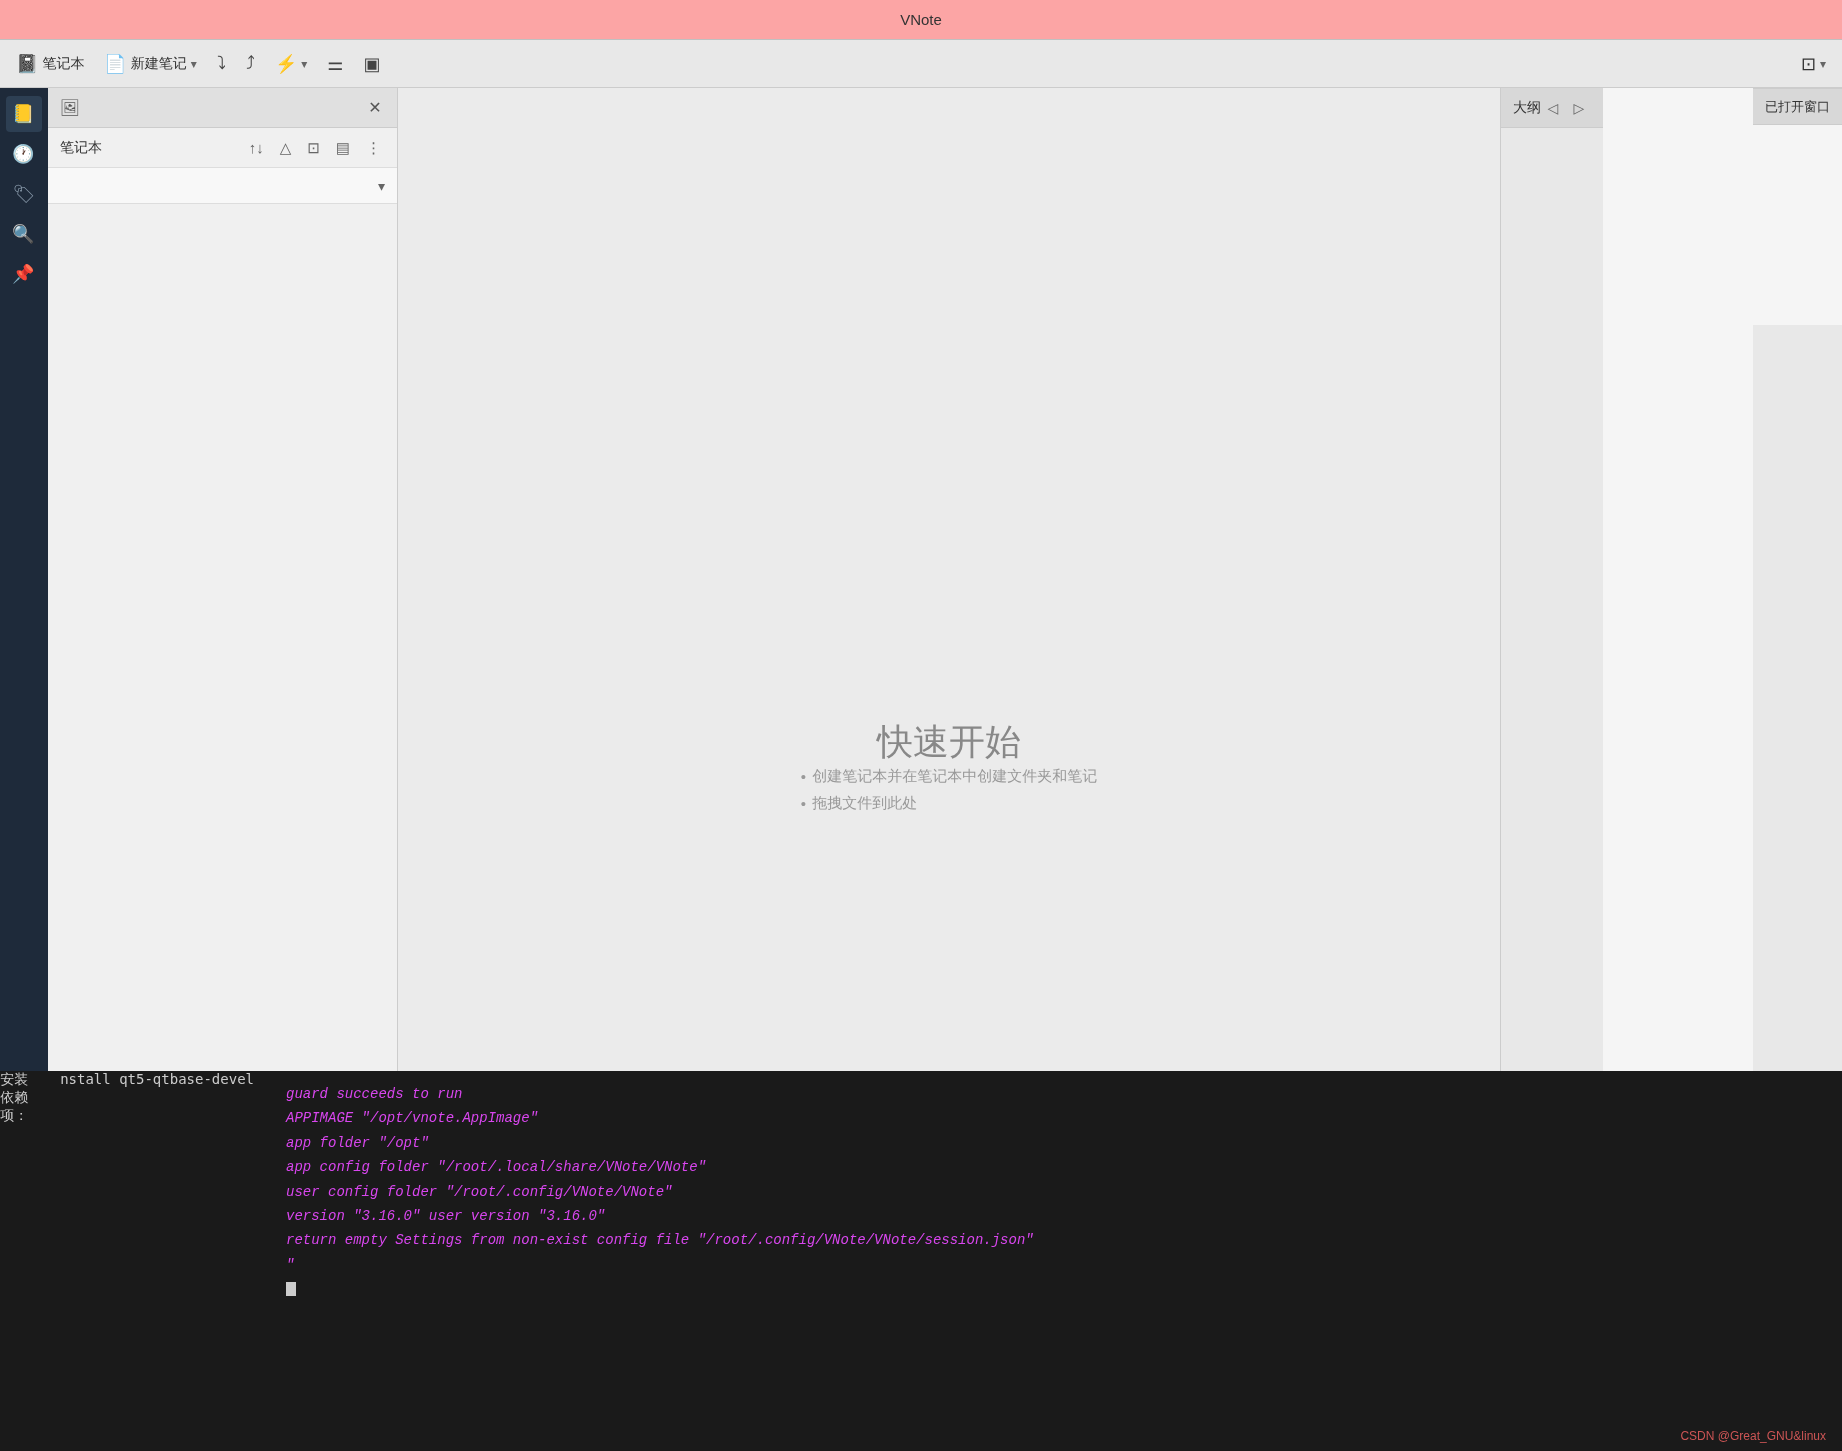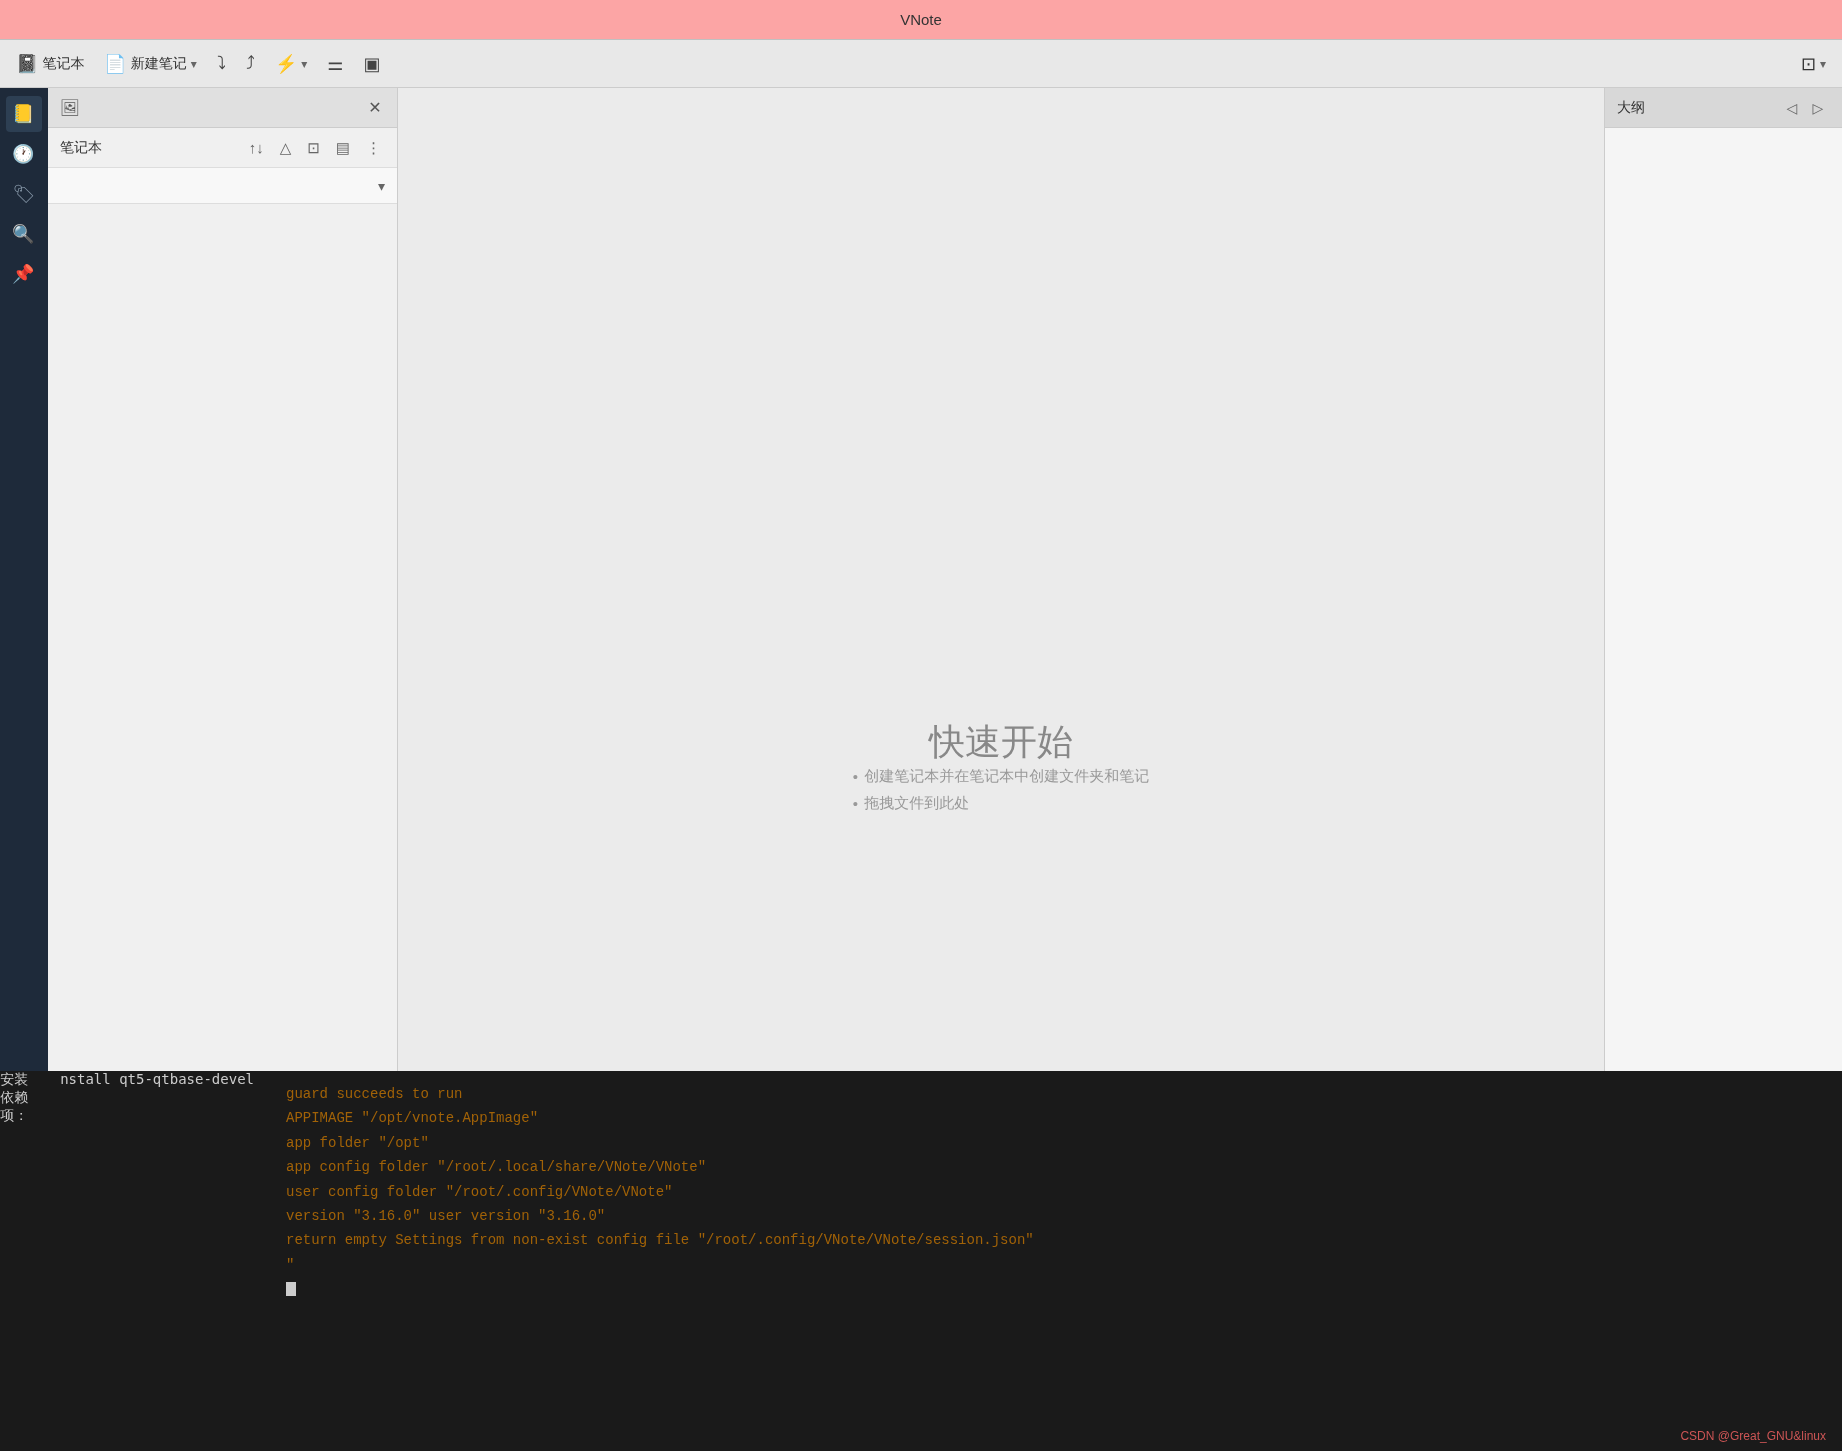--- a/index.html
+++ b/index.html
@@ -190,25 +190,25 @@
       align-items: center;
       gap: 6px;
     }
     .welcome-list li::before {
       content: "•";
       color: #999;
     }
 
     
     .right-sidebar {
-      width: 238px;
+      width: 342px;
       background: #e8e8e8;
       border-left: 1px solid #ccc;
       display: flex;
-      flex-direction: column;
+      flex-direction: row;
     }
     .outline-header {
       height: 40px;
       background: #d8d8d8;
       display: flex;
       align-items: center;
       padding: 0 12px;
       border-bottom: 1px solid #ccc;
     }
     .outline-title {
@@ -292,23 +292,24 @@
       padding: 12px 16px;
       font-family: "Courier New", Courier, monospace;
       font-size: 14px;
       color: #cccccc;
       overflow: hidden;
       display: flex;
       flex-direction: column;
       gap: 2px;
     }
     .terminal-line {
-      color: #a16207;
+      color: #d946ef;
       white-space: pre;
       line-height: 1.6;
+      font-style: italic;
     }
     .terminal-footer {
       position: absolute;
       bottom: 8px;
       right: 16px;
       font-size: 12px;
       color: #cc5555;
     }
     .terminal-cursor {
       display: inline-block;

